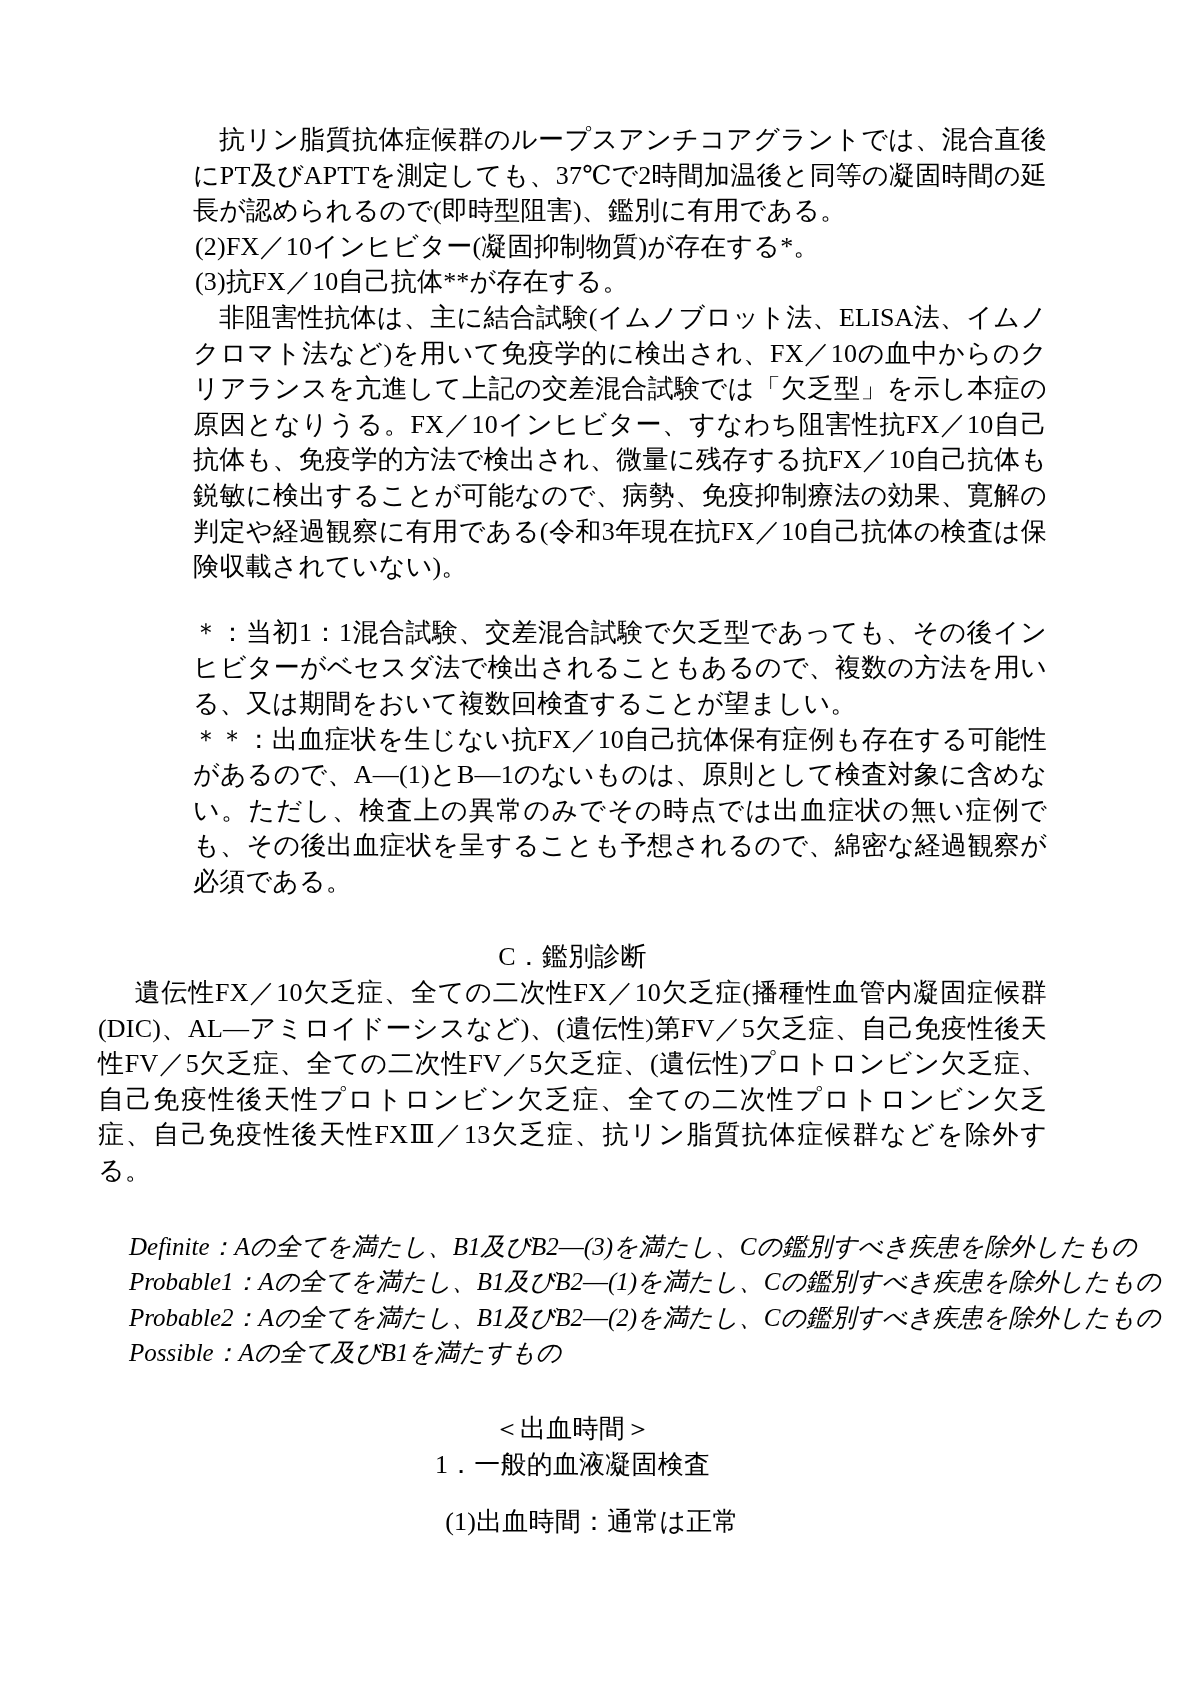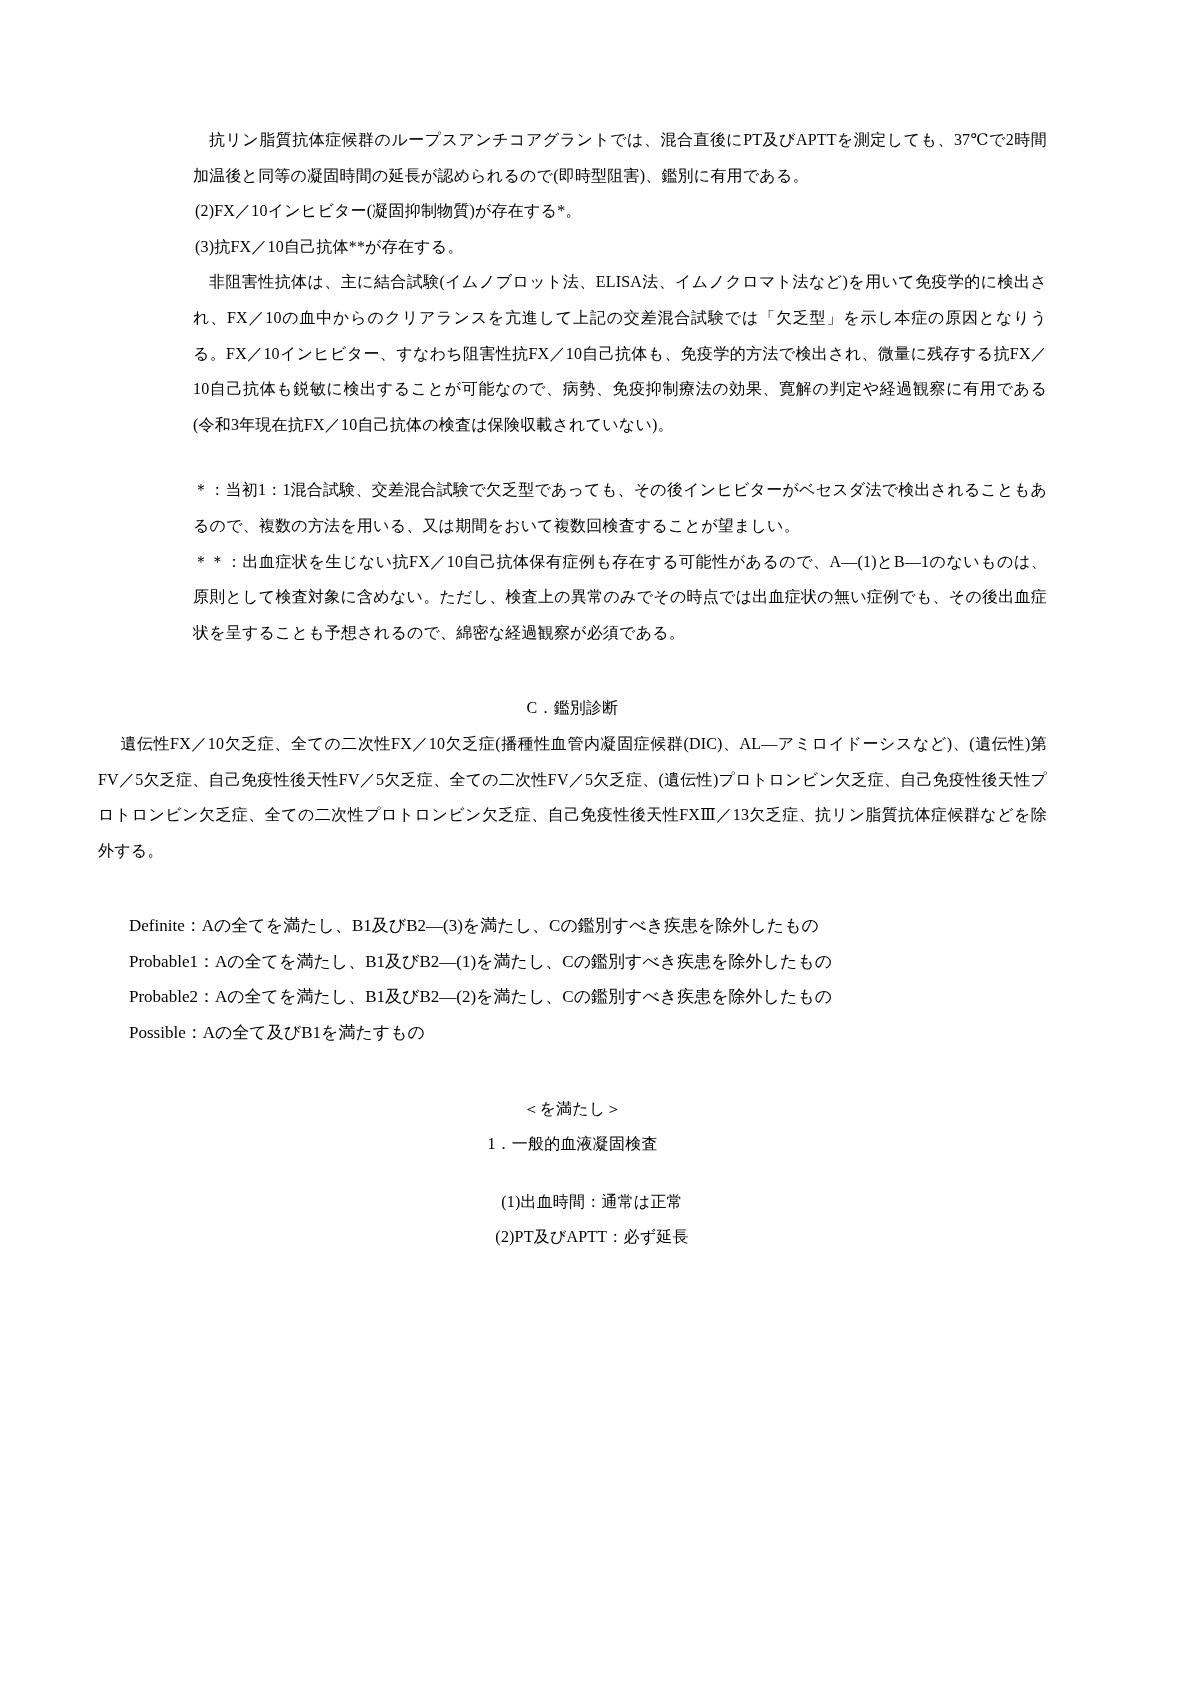--- a/index.html
+++ b/index.html
@@ -22,21 +22,21 @@
   }
   .content {
     position: absolute;
     left: 137px;
     top: 122px;
     width: 910px;
   }
 
   
   .para {
-    font-size: 16px;
+    font-size: 26px;
     line-height: 35.6px;
     letter-spacing: 0.2px;
     text-align: justify;
     text-justify: inter-character;
     margin: 0;
     white-space: normal;
   }
   .para-nojust {
     text-align: center;
   }
@@ -47,24 +47,25 @@
   .ind-sect      { margin-left: 0; text-indent: 0; }
 
   
   .hang {
     margin-left: 56px;
     text-indent: 0;
   }
   .spacer-md { height: 30px; }
   .spacer-lg { height: 40px; }
   .cat-line {
-    font-size: 17px;
+    font-size: 25px;
     line-height: 35.6px;
     margin: 0;
     white-space: nowrap;
+    font-style: italic;
   }
 </style>
 </head>
 <body>
 
 <div class="page">
   <div class="content">
 
     <p class="para ind-body">抗リン脂質抗体症候群のループスアンチコアグラントでは、混合直後にPT及びAPTTを測定しても、37℃で2時間加温後と同等の凝固時間の延長が認められるので(即時型阻害)、鑑別に有用である。</p>
 
@@ -90,22 +91,21 @@
     <div class="spacer-lg"></div>
 
 
     <p class="cat-line" style="margin-left:-8px;">Definite：Aの全てを満たし、B1及びB2―(3)を満たし、Cの鑑別すべき疾患を除外したもの</p>
     <p class="cat-line" style="margin-left:-8px;">Probable1：Aの全てを満たし、B1及びB2―(1)を満たし、Cの鑑別すべき疾患を除外したもの</p>
     <p class="cat-line" style="margin-left:-8px;">Probable2：Aの全てを満たし、B1及びB2―(2)を満たし、Cの鑑別すべき疾患を除外したもの</p>
     <p class="cat-line" style="margin-left:-8px;">Possible：Aの全て及びB1を満たすもの</p>
 
     <div class="spacer-lg"></div>
 
-    <p class="para para-nojust" style="margin-left:-39px;">＜を満たし＞</p>
+    <p class="para para-nojust" style="margin-left:-39px;">＜出血時間＞</p>
 
     <p class="para para-nojust" style="margin-left:-39px;">1．一般的血液凝固検査</p>
 
     <p class="para para-nojust" style="margin-left:0px;margin-top:22px;">(1)出血時間：通常は正常</p>
 
-    <p class="para para-nojust" style="margin-left:0px;">(2)PT及びAPTT：必ず延長</p>
 
   </div>
 </div>
 
 </body></html>

